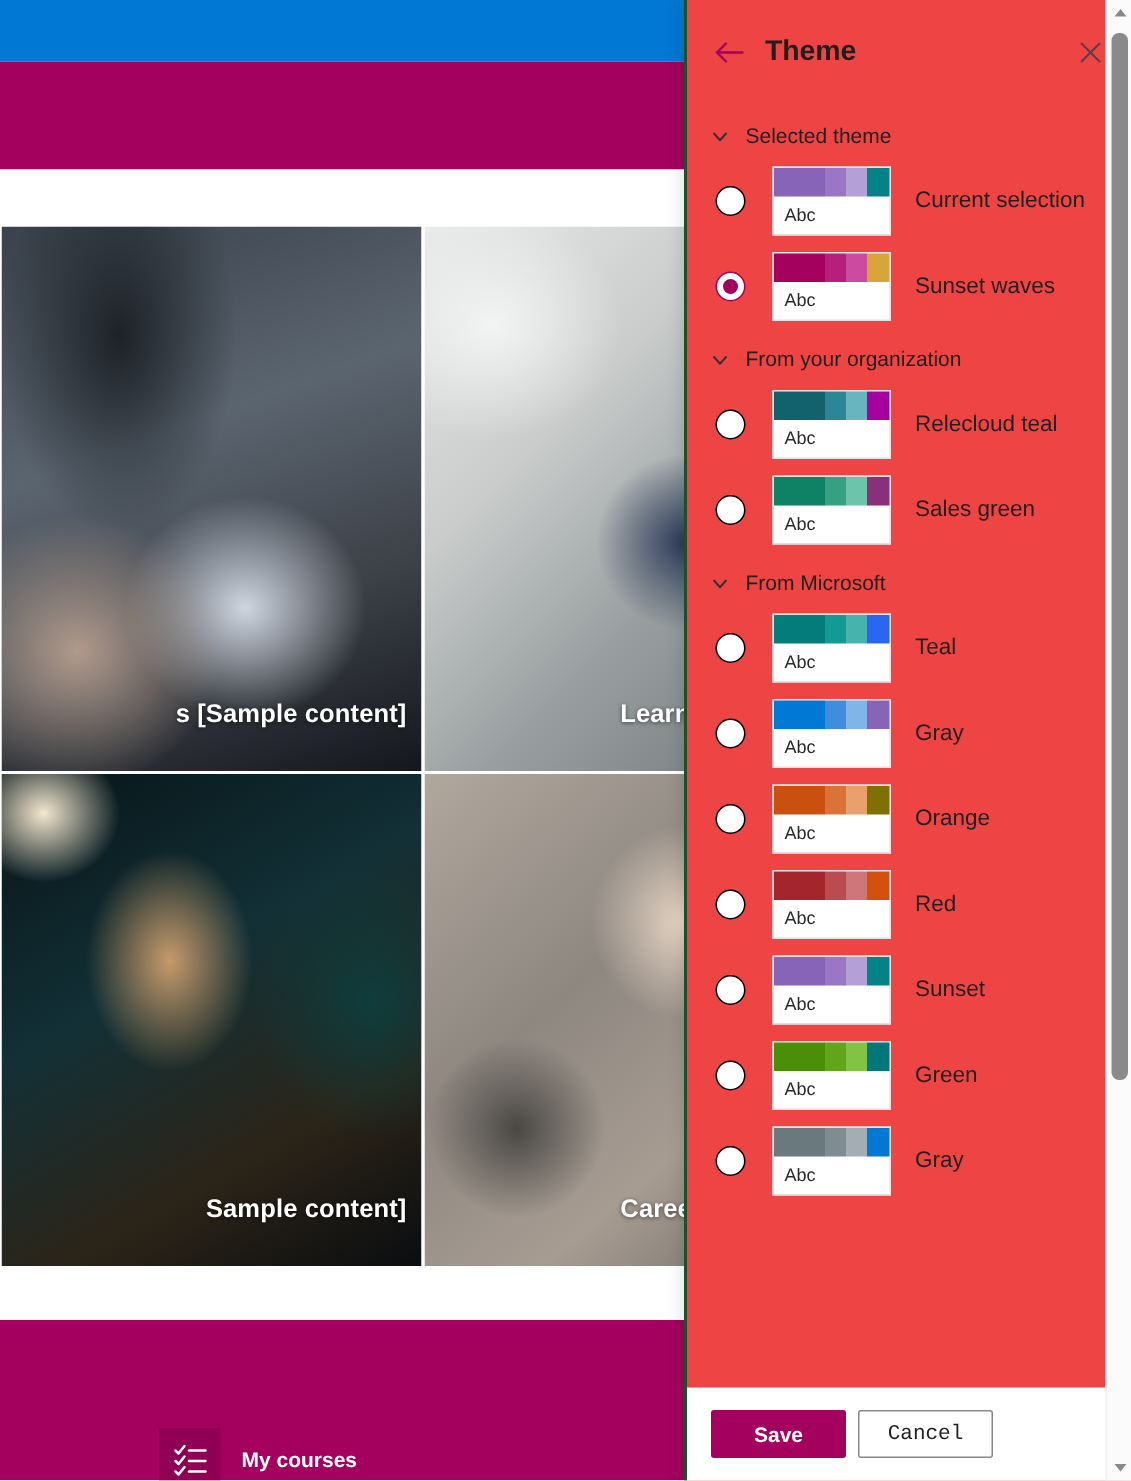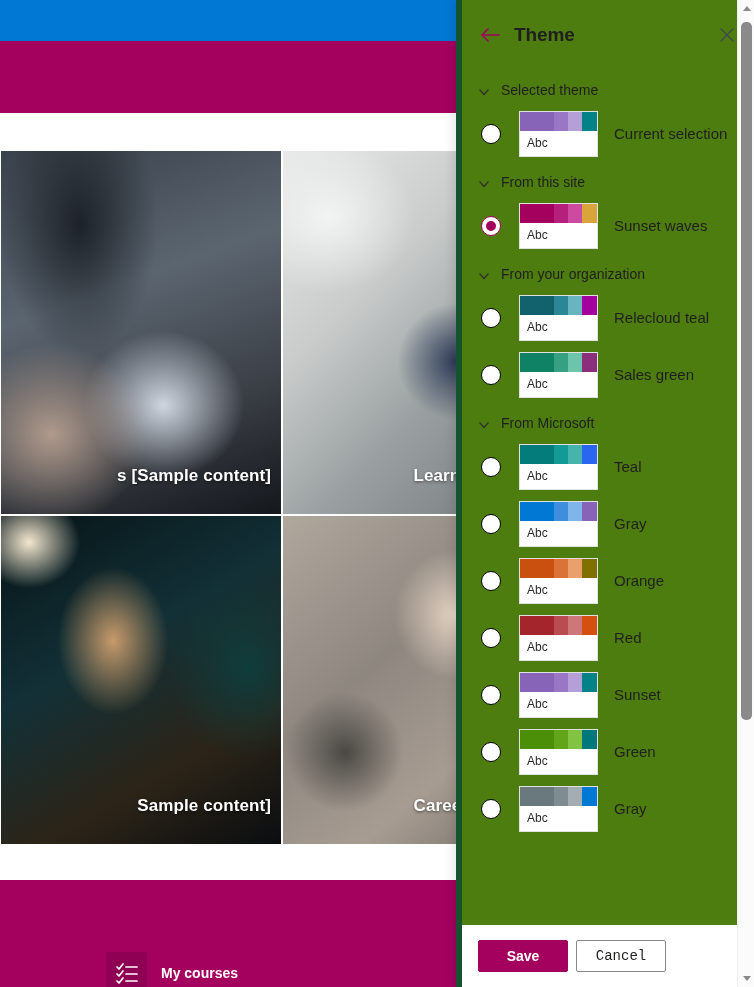--- a/index.html
+++ b/index.html
@@ -67,22 +67,22 @@
   .courses-row { position:absolute; left:106px; top:952px; display:flex; align-items:center; gap:14px; }
   .courses-icon {
     width:41px; height:41px; background:#8f0054;
     display:flex; align-items:center; justify-content:center;
   }
   .courses-label { color:#ffffff; font-size:14px; font-weight:bold; }
 
   
   .panel {
     position:absolute; left:456px; top:0; width:298px; height:987px;
-    background:#4d7c0f;
-    border-left:6px solid #14532d;
+    background:#ef4444;
+    border-left:2px solid #14532d;
     box-shadow:-3px 0 10px rgba(0,0,0,.10);
     display:flex; flex-direction:column;
   }
 
   .panel-header {
     height:70px; flex:0 0 70px;
     display:flex; align-items:center; padding:0 14px 0 16px;
   }
   .back-btn {
     width:24px; height:24px; flex:0 0 24px;
@@ -247,26 +247,20 @@
             <span class="swatch-colors">
               <span style="background: rgb(135, 100, 184); width: 44%;"></span>
               <span style="background: rgb(154, 119, 196); width: 18%;"></span>
               <span style="background: rgb(180, 160, 214); width: 18%;"></span>
               <span style="background: rgb(3, 131, 135); width: 20%;"></span>
             </span>
             <span class="swatch-abc">Abc</span>
           </span>
           <span class="theme-name">Current selection</span>
         </div>
-        <div class="section-head">
-          <span class="chev"><svg width="12" height="12" viewBox="0 0 12 12" fill="none" stroke="#323130" stroke-width="1.3" stroke-linecap="round" stroke-linejoin="round">
-              <polyline points="2,4 6,8.5 10,4"></polyline>
-            </svg></span>
-          <span class="lbl">From this site</span>
-        </div>
         <div class="theme-row">
           <span class="radio checked"></span>
           <span class="swatch">
             <span class="swatch-colors">
               <span style="background: rgb(164, 0, 94); width: 44%;"></span>
               <span style="background: rgb(181, 32, 124); width: 18%;"></span>
               <span style="background: rgb(204, 75, 160); width: 18%;"></span>
               <span style="background: rgb(217, 165, 59); width: 20%;"></span>
             </span>
             <span class="swatch-abc">Abc</span>

